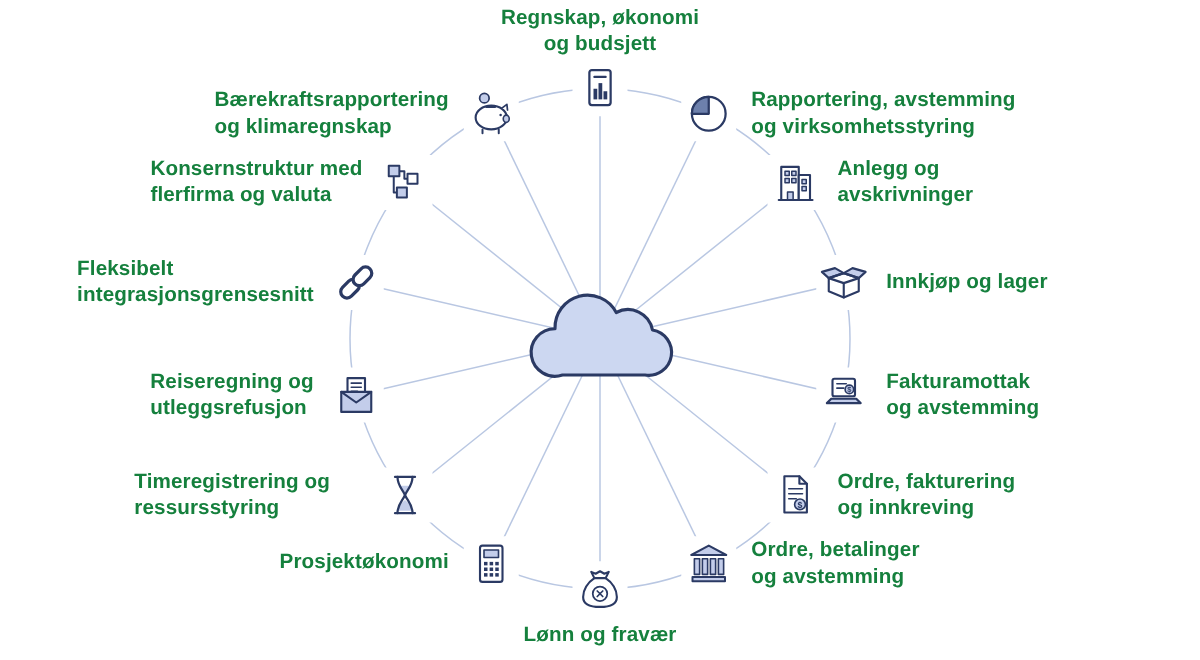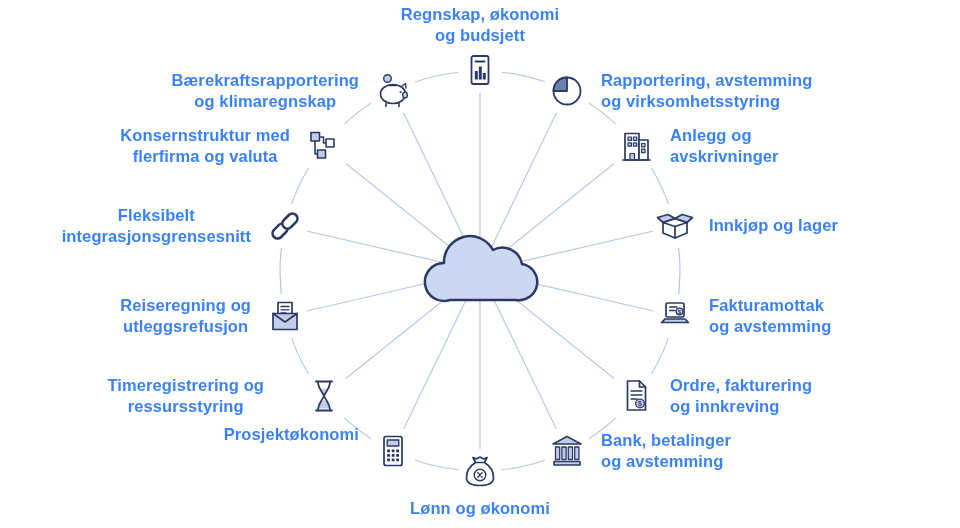--- a/index.html
+++ b/index.html
@@ -7,23 +7,23 @@
     position:relative; width:960px; height:528px; background:#ffffff;
     font-family:"Liberation Sans", sans-serif; overflow:hidden;
   }
   .lines-layer { position:absolute; left:0; top:0; }
   .icon-box {
     position:absolute; width:44px; height:44px; background:#ffffff;
     display:flex; align-items:center; justify-content:center;
   }
   .label {
     position:absolute; font-weight:700; font-size:16.5px; line-height:21px;
-    color:#3b82f6; white-space:pre-line; letter-spacing:0.1px;
+    color:#15803d; white-space:pre-line; letter-spacing:0.1px;
   }
-  .align-right { text-align:center; }
+  .align-right { text-align:left; }
   .align-center { text-align:center; }
   svg text { font-family:"Liberation Sans", sans-serif; }
 </style>
 </head>
 <body>
 
 <div class="stage">
 
   <svg class="lines-layer" width="960" height="528">
     <g stroke="#b9c7e2" stroke-width="1.2" fill="none">
@@ -154,57 +154,57 @@
         <g stroke="#2b3a64" stroke-width="1.6" fill="none" stroke-linecap="round" stroke-linejoin="round">
           <path d="M20,5.5 L34,13 H6 Z" fill="#c3cdea"></path>
           <rect x="8.5" y="16" width="4.2" height="12.5" fill="#c3cdea" stroke-width="1.3"></rect>
           <rect x="14.9" y="16" width="4.2" height="12.5" fill="#c3cdea" stroke-width="1.3"></rect>
           <rect x="21.3" y="16" width="4.2" height="12.5" fill="#c3cdea" stroke-width="1.3"></rect>
           <rect x="27.7" y="16" width="4.2" height="12.5" fill="#c3cdea" stroke-width="1.3"></rect>
           <rect x="7" y="30.5" width="26" height="3.5" fill="#c3cdea"></rect>
         </g>
       </svg>
     </div>
-    <div class="label" style="left:601px;top:430px">Bank, betalinger
+    <div class="label" style="left:601px;top:430px">Ordre, betalinger
 og avstemming</div>
   </div>
 
   <div>
     <div class="icon-box" style="left:458px;top:449px">
       <svg viewBox="0 0 40 40" width="40" height="40">
         <g stroke="#2b3a64" stroke-width="1.7" fill="none" stroke-linecap="round" stroke-linejoin="round">
           <path d="M15.5,11.5 C10,15 6.5,21 6.5,26.5 C6.5,32.5 12,34.5 20,34.5 C28,34.5 33.5,32.5 33.5,26.5 C33.5,21 30,15 24.5,11.5" fill="#fff"></path>
           <path d="M15.5,11.5 L13,6.5 L16.5,8 L20,6 L23.5,8 L27,6.5 L24.5,11.5 Z" fill="#fff"></path>
           <circle cx="20" cy="24" r="5.8" stroke-width="1.4"></circle>
           <path d="M17.8,21.8 L22.2,26.2 M22.2,21.8 L17.8,26.2" stroke-width="1.4"></path>
         </g>
       </svg>
     </div>
-    <div class="label align-center" style="left:330px;top:498px;width:300px">Lønn og økonomi</div>
+    <div class="label align-center" style="left:330px;top:498px;width:300px">Lønn og fravær</div>
   </div>
 
   <div>
     <div class="icon-box" style="left:371px;top:429px">
       <svg viewBox="0 0 40 40" width="40" height="40">
         <g stroke="#2b3a64" stroke-width="1.7" fill="none" stroke-linecap="round" stroke-linejoin="round">
           <rect x="11" y="5.5" width="18" height="29" rx="2" fill="#fff"></rect>
           <rect x="14.2" y="9" width="11.6" height="6" fill="#c3cdea" stroke-width="1.3"></rect>
           <rect x="14.2" y="18.5" width="2.8" height="2.8" fill="#2b3a64" stroke="none"></rect>
           <rect x="18.7" y="18.5" width="2.8" height="2.8" fill="#2b3a64" stroke="none"></rect>
           <rect x="23.2" y="18.5" width="2.8" height="2.8" fill="#2b3a64" stroke="none"></rect>
           <rect x="14.2" y="23" width="2.8" height="2.8" fill="#2b3a64" stroke="none"></rect>
           <rect x="18.7" y="23" width="2.8" height="2.8" fill="#2b3a64" stroke="none"></rect>
           <rect x="23.2" y="23" width="2.8" height="2.8" fill="#2b3a64" stroke="none"></rect>
           <rect x="14.2" y="27.5" width="2.8" height="2.8" fill="#2b3a64" stroke="none"></rect>
           <rect x="18.7" y="27.5" width="2.8" height="2.8" fill="#2b3a64" stroke="none"></rect>
           <rect x="23.2" y="27.5" width="2.8" height="2.8" fill="#2b3a64" stroke="none"></rect>
         </g>
       </svg>
     </div>
-    <div class="label align-right" style="right:601px;top:424px">Prosjektøkonomi</div>
+    <div class="label align-right" style="right:601px;top:439px">Prosjektøkonomi</div>
   </div>
 
   <div>
     <div class="icon-box" style="left:302px;top:374px">
       <svg viewBox="0 0 40 40" width="40" height="40">
         <g stroke="#2b3a64" stroke-width="1.8" fill="none" stroke-linecap="round" stroke-linejoin="round">
           <path d="M16,12.5 C17.3,15 19,16.3 20,18.3 C21,16.3 22.7,15 24,12.5 Z" fill="#c3cdea" stroke="none"></path>
           <path d="M15,32.5 C15,28.5 17.5,26 20,24 C22.5,26 25,28.5 25,32.5 Z" fill="#c3cdea" stroke="none"></path>
           <line x1="12" y1="5.5" x2="28" y2="5.5"></line>
           <line x1="12" y1="34.5" x2="28" y2="34.5"></line>

